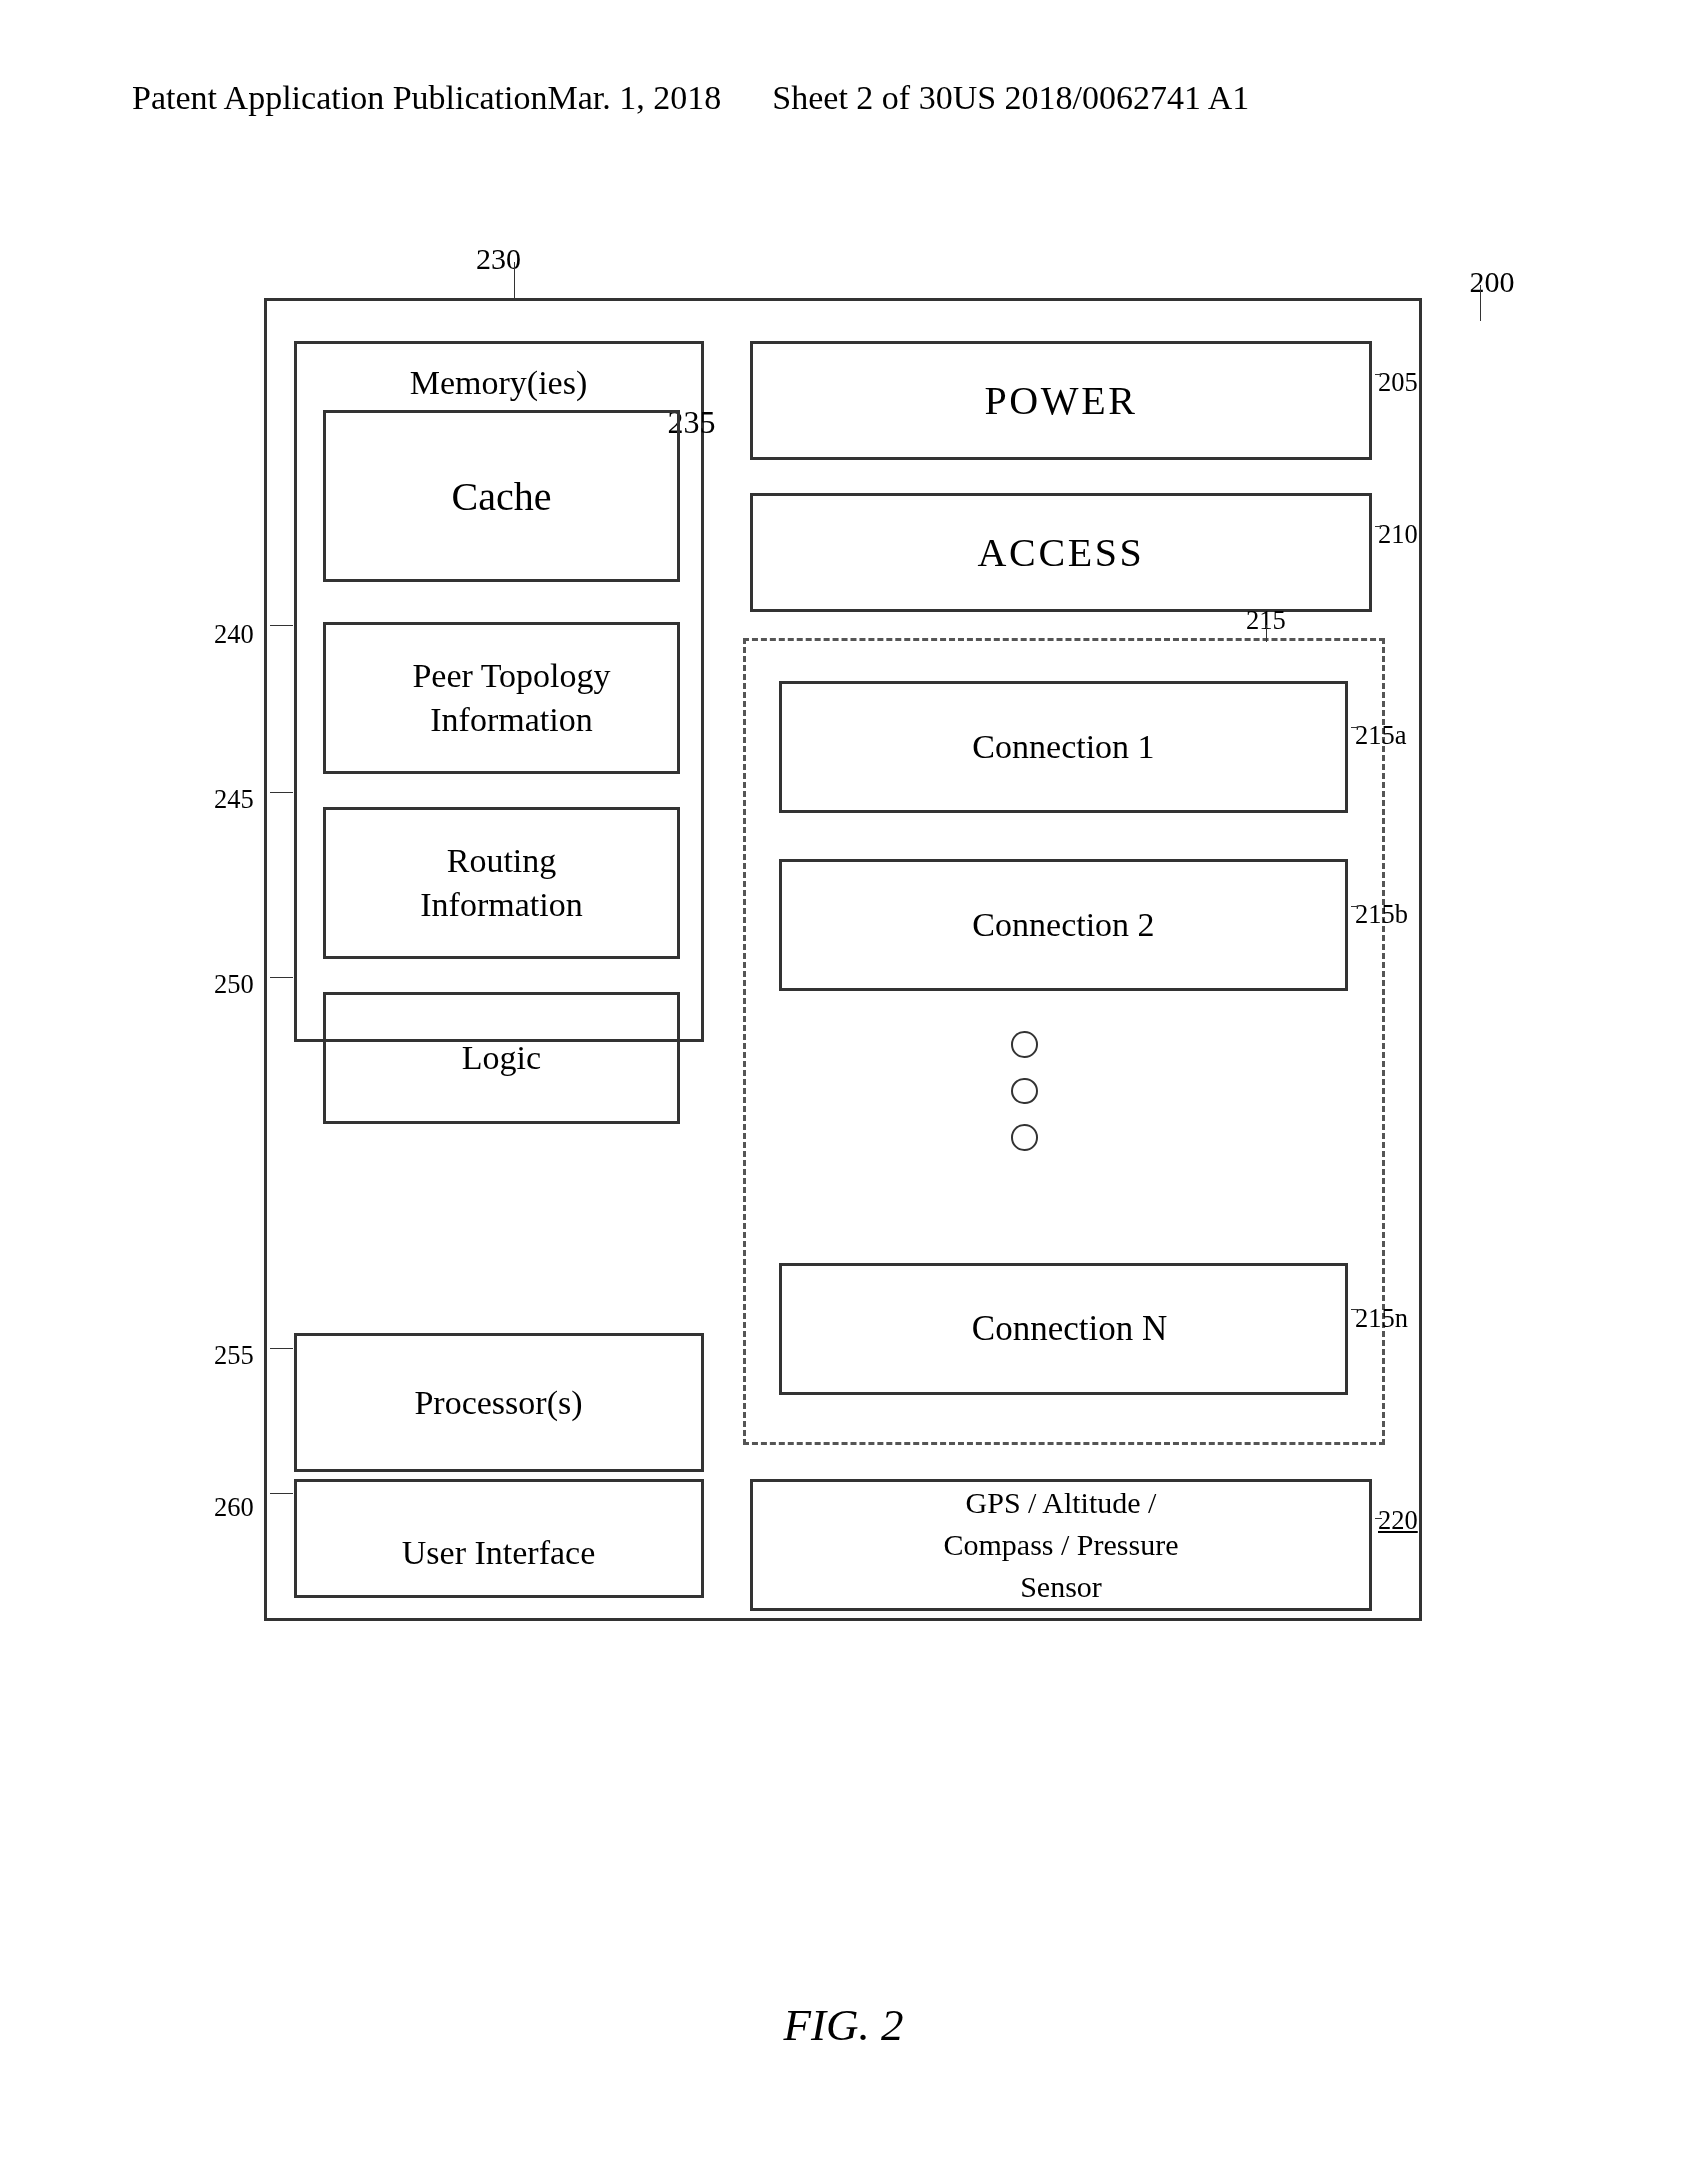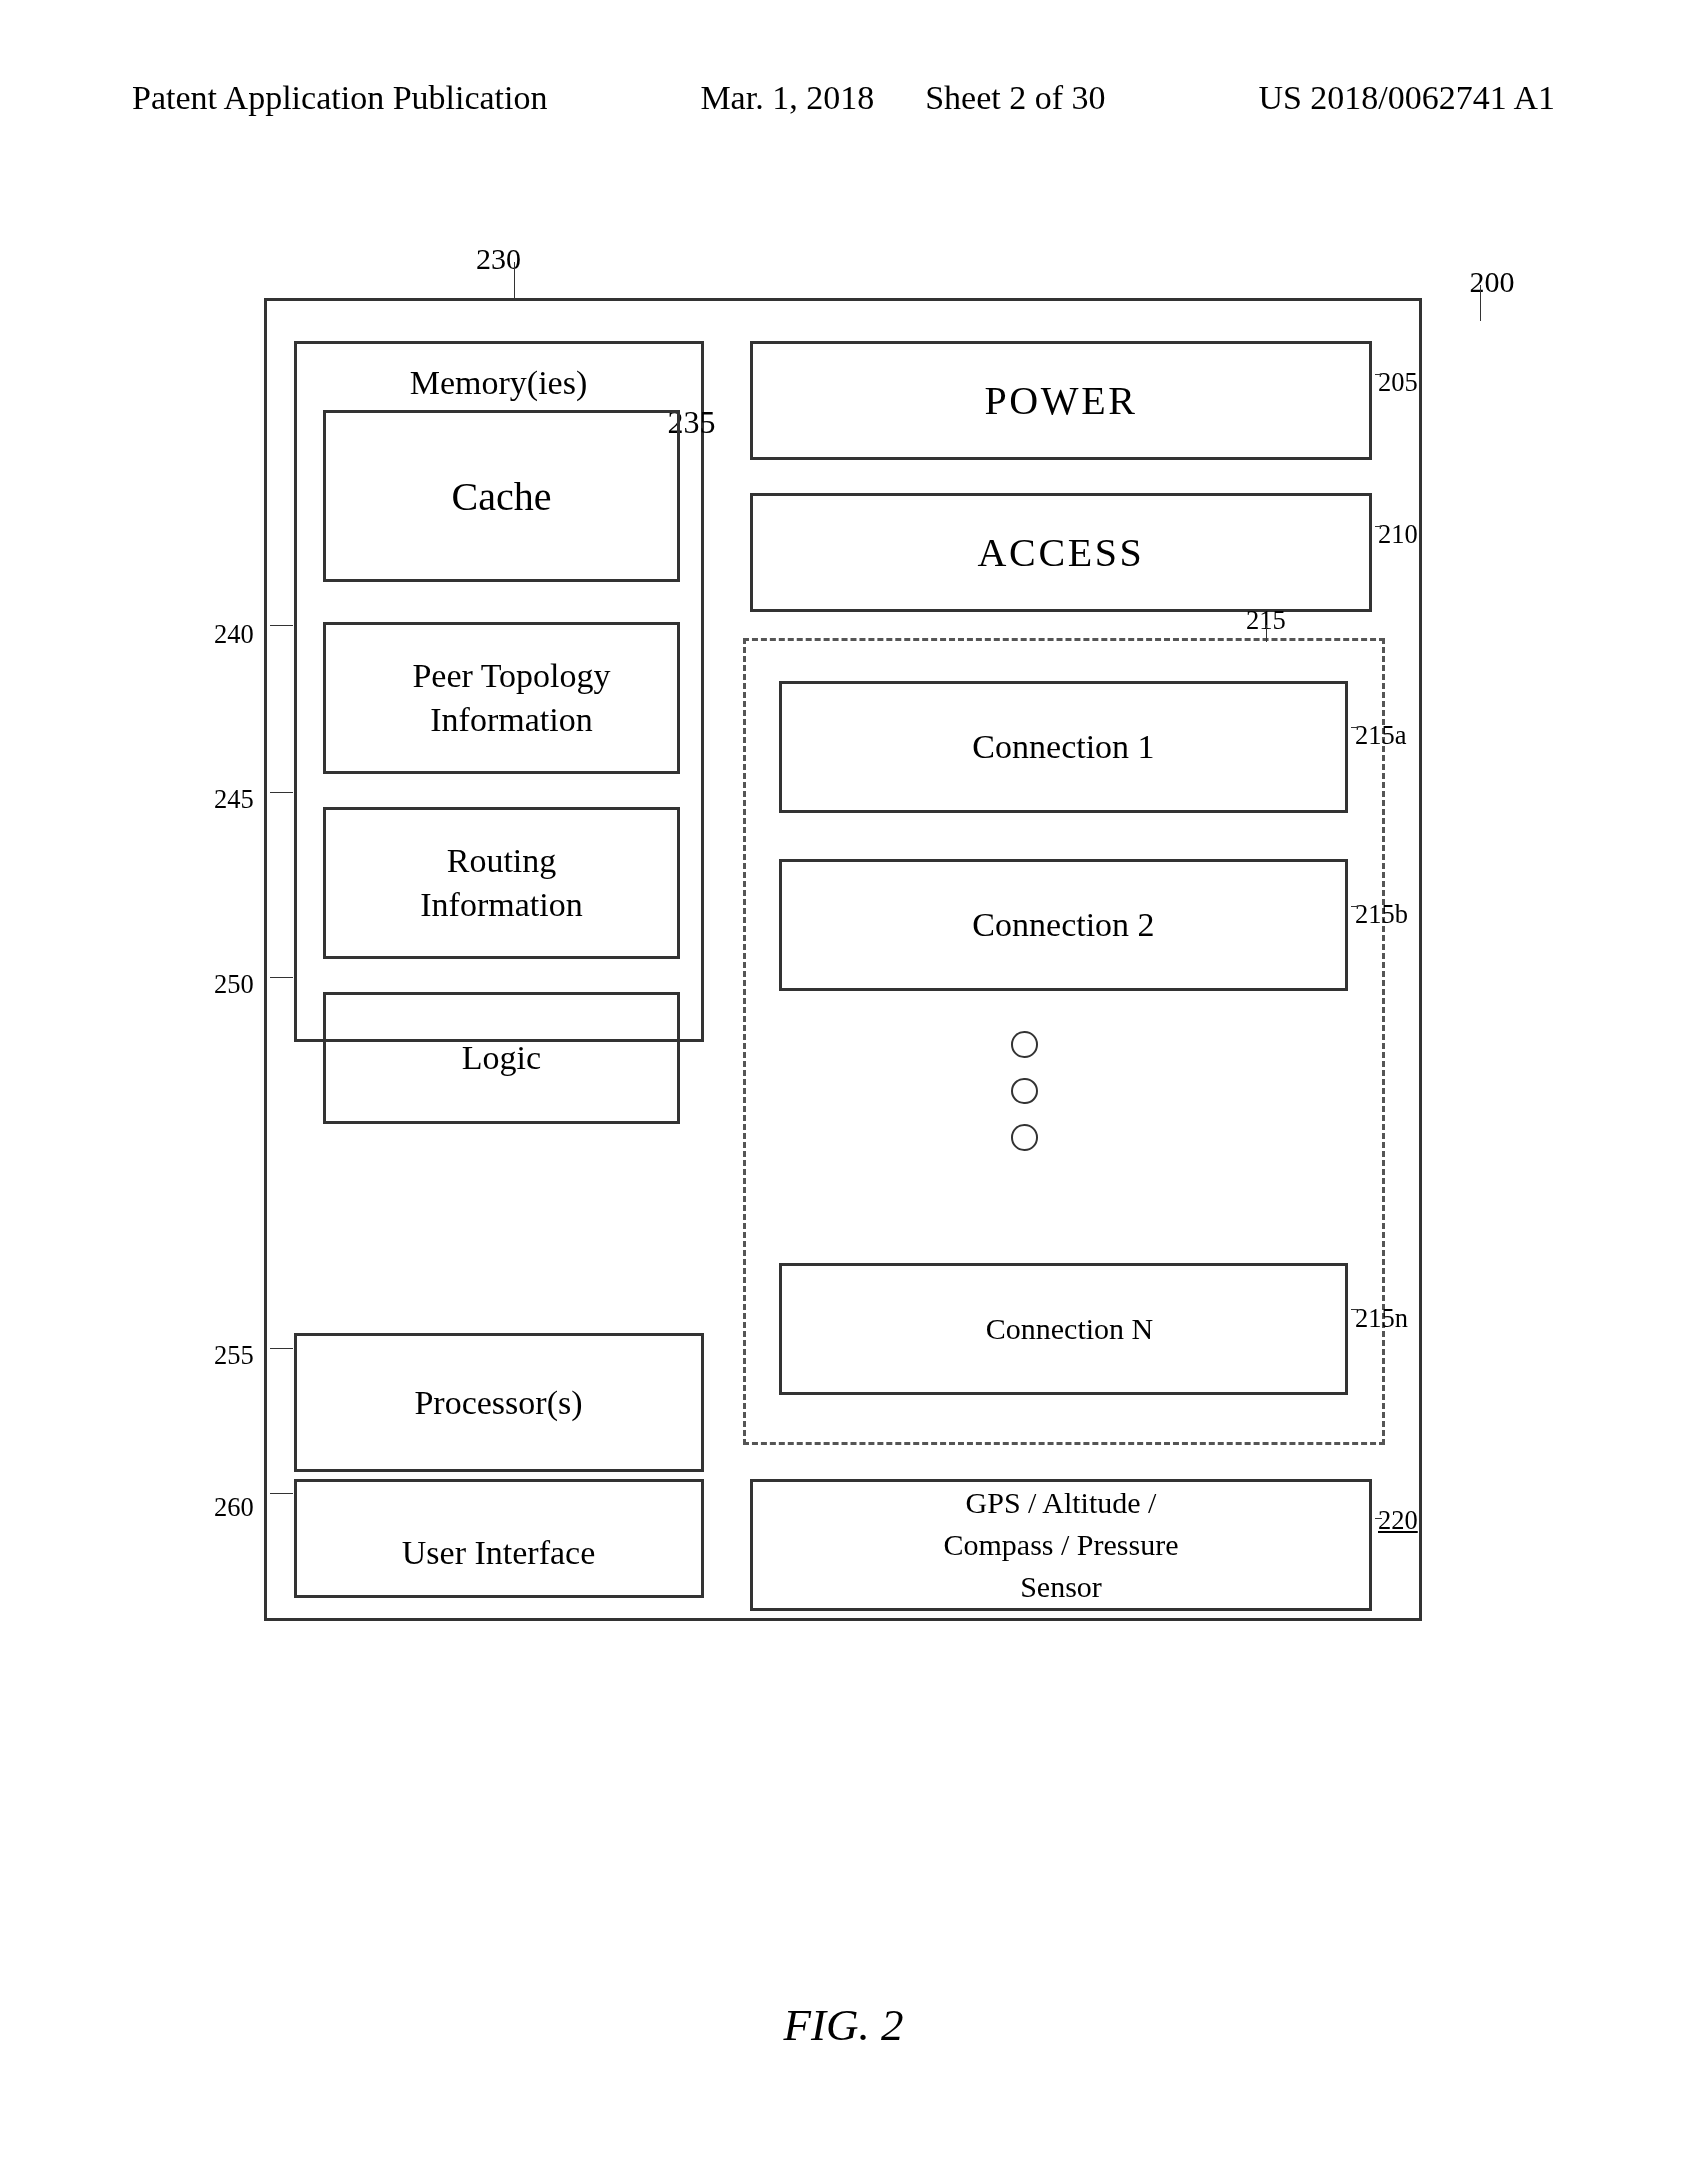--- a/index.html
+++ b/index.html
@@ -12,21 +12,20 @@
       overflow: hidden;
     }
 
     
     .header {
       position: absolute;
       top: 79px;
       left: 0;
       right: 0;
       display: flex;
-      justify-content: space-between;
       align-items: center;
       padding: 0 132px;
     }
     .header-left {
       font-size: 34px;
       font-weight: normal;
     }
     .header-center {
       font-size: 34px;
       font-weight: normal;
@@ -349,21 +348,21 @@
       top: 622px;
       left: 33px;
       width: 569px;
       height: 132px;
       border: 3.3px solid #333;
       display: flex;
       align-items: center;
       justify-content: center;
     }
     .connN-label {
-      font-size: 30px;
+      font-size: 35px;
       margin-left: 12px;
     }
     .label-215n {
       position: absolute;
       top: 662px;
       left: 609px;
       font-size: 26.5px;
     }
 
     

